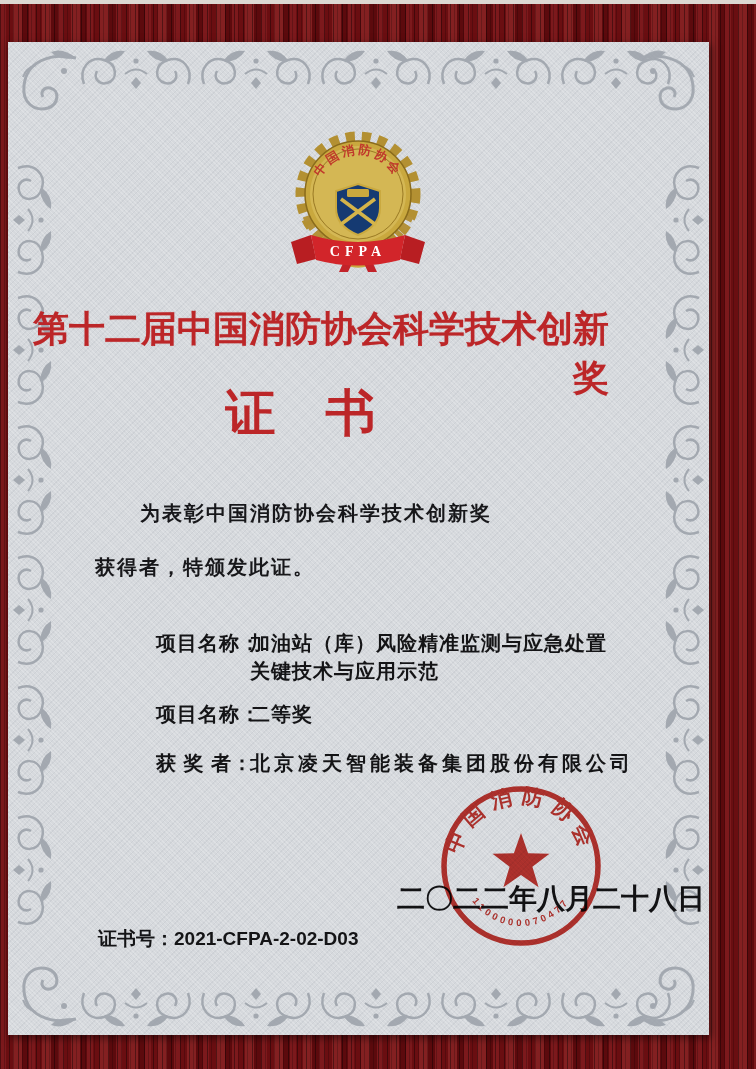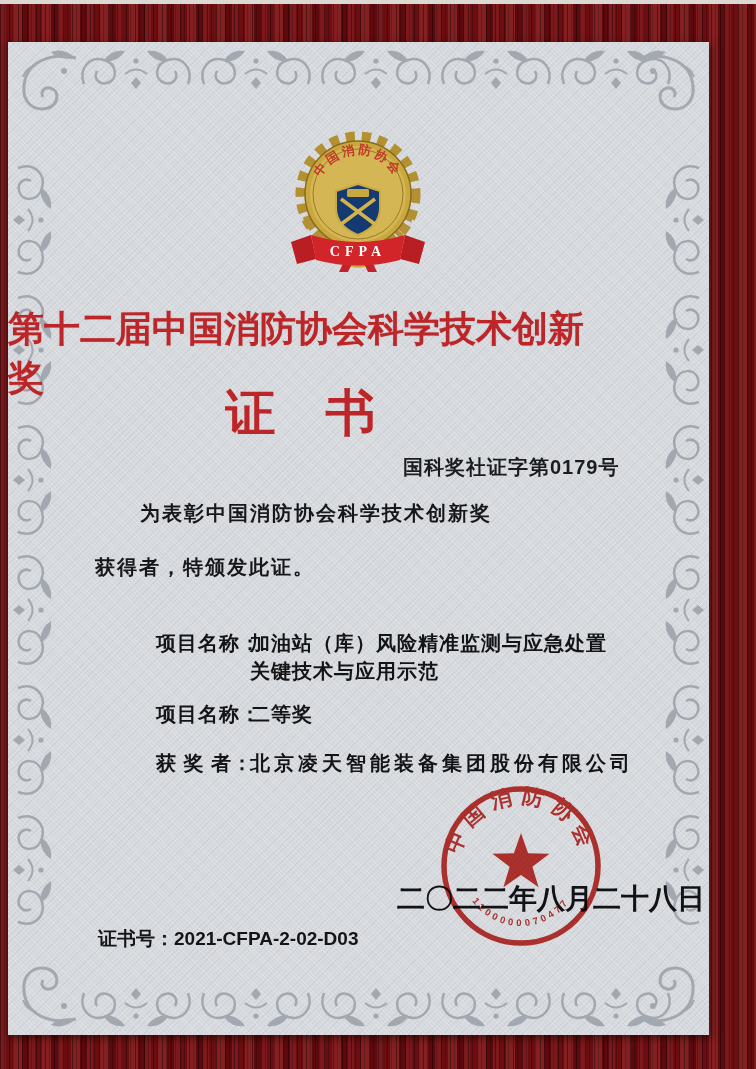--- a/index.html
+++ b/index.html
@@ -16,21 +16,21 @@
     position:absolute;left:8px;top:42px;width:701px;height:993px;
     background-color:#d6d9dd;
     background-image:
       repeating-linear-gradient(45deg, rgba(255,255,255,.20) 0 1px, rgba(0,0,0,0) 1px 3px),
       repeating-linear-gradient(-45deg, rgba(120,128,140,.10) 0 1px, rgba(0,0,0,0) 1px 4px);
     box-shadow:2px 3px 8px rgba(0,0,0,.5);
   }
   .orn{position:absolute;left:0;top:0;}
   .abs{position:absolute;}
   .title{
-    left:0;top:263px;width:584px;text-align:left;
+    left:17px;top:263px;width:584px;text-align:right;
     font-family:"Liberation Sans", sans-serif;font-weight:bold;
     font-size:36px;letter-spacing:0px;color:#bc2628;
     text-shadow:0 0 1px rgba(188,38,40,.4);
   }
   .subtitle{
     left:0;top:338px;width:585px;text-align:center;
     font-family:"Liberation Sans", sans-serif;font-weight:bold;
     font-size:50px;color:#bc2628;
   }
   .regno{
@@ -143,21 +143,20 @@
         <path d="M88,131 l-9,0 l6,13 l9,0 Z" fill="#c2232a"></path>
         <path d="M28,107 L8,114 L14,136 L33,131 Z" fill="#b81e22"></path>
         <path d="M122,107 L142,114 L136,136 L117,131 Z" fill="#b81e22"></path>
         <path d="M28,107 Q75,121 122,107 L117,132 Q75,143 33,132 Z" fill="#d2252a"></path>
         <text x="75" y="128" text-anchor="middle" font-family="Liberation Serif, serif" font-size="14" font-weight="bold" fill="#ffffff" letter-spacing="5">CFPA</text>
       </g>
     </svg>
 
     <div class="abs title">第十二届中国消防协会科学技术创新奖</div>
     <div class="abs subtitle">证　书</div>
-    <div class="abs regno">国科奖社证字第0179号</div>
 
     <div class="abs bodyline body1">为表彰中国消防协会科学技术创新奖</div>
     <div class="abs bodyline body2">获得者，特颁发此证。</div>
 
     <div class="field f-label row-project">项目名称：</div>
     <div class="field f-value row-project2">关键技术与应用示范</div>
     <div class="field f-value row-project">加油站（库）风险精准监测与应急处置</div>
     <div class="field f-label row-award">项目名称：</div>
     <div class="field f-value row-award">二等奖</div>
     <div class="field f-label row-winner">获 奖 者：</div>

